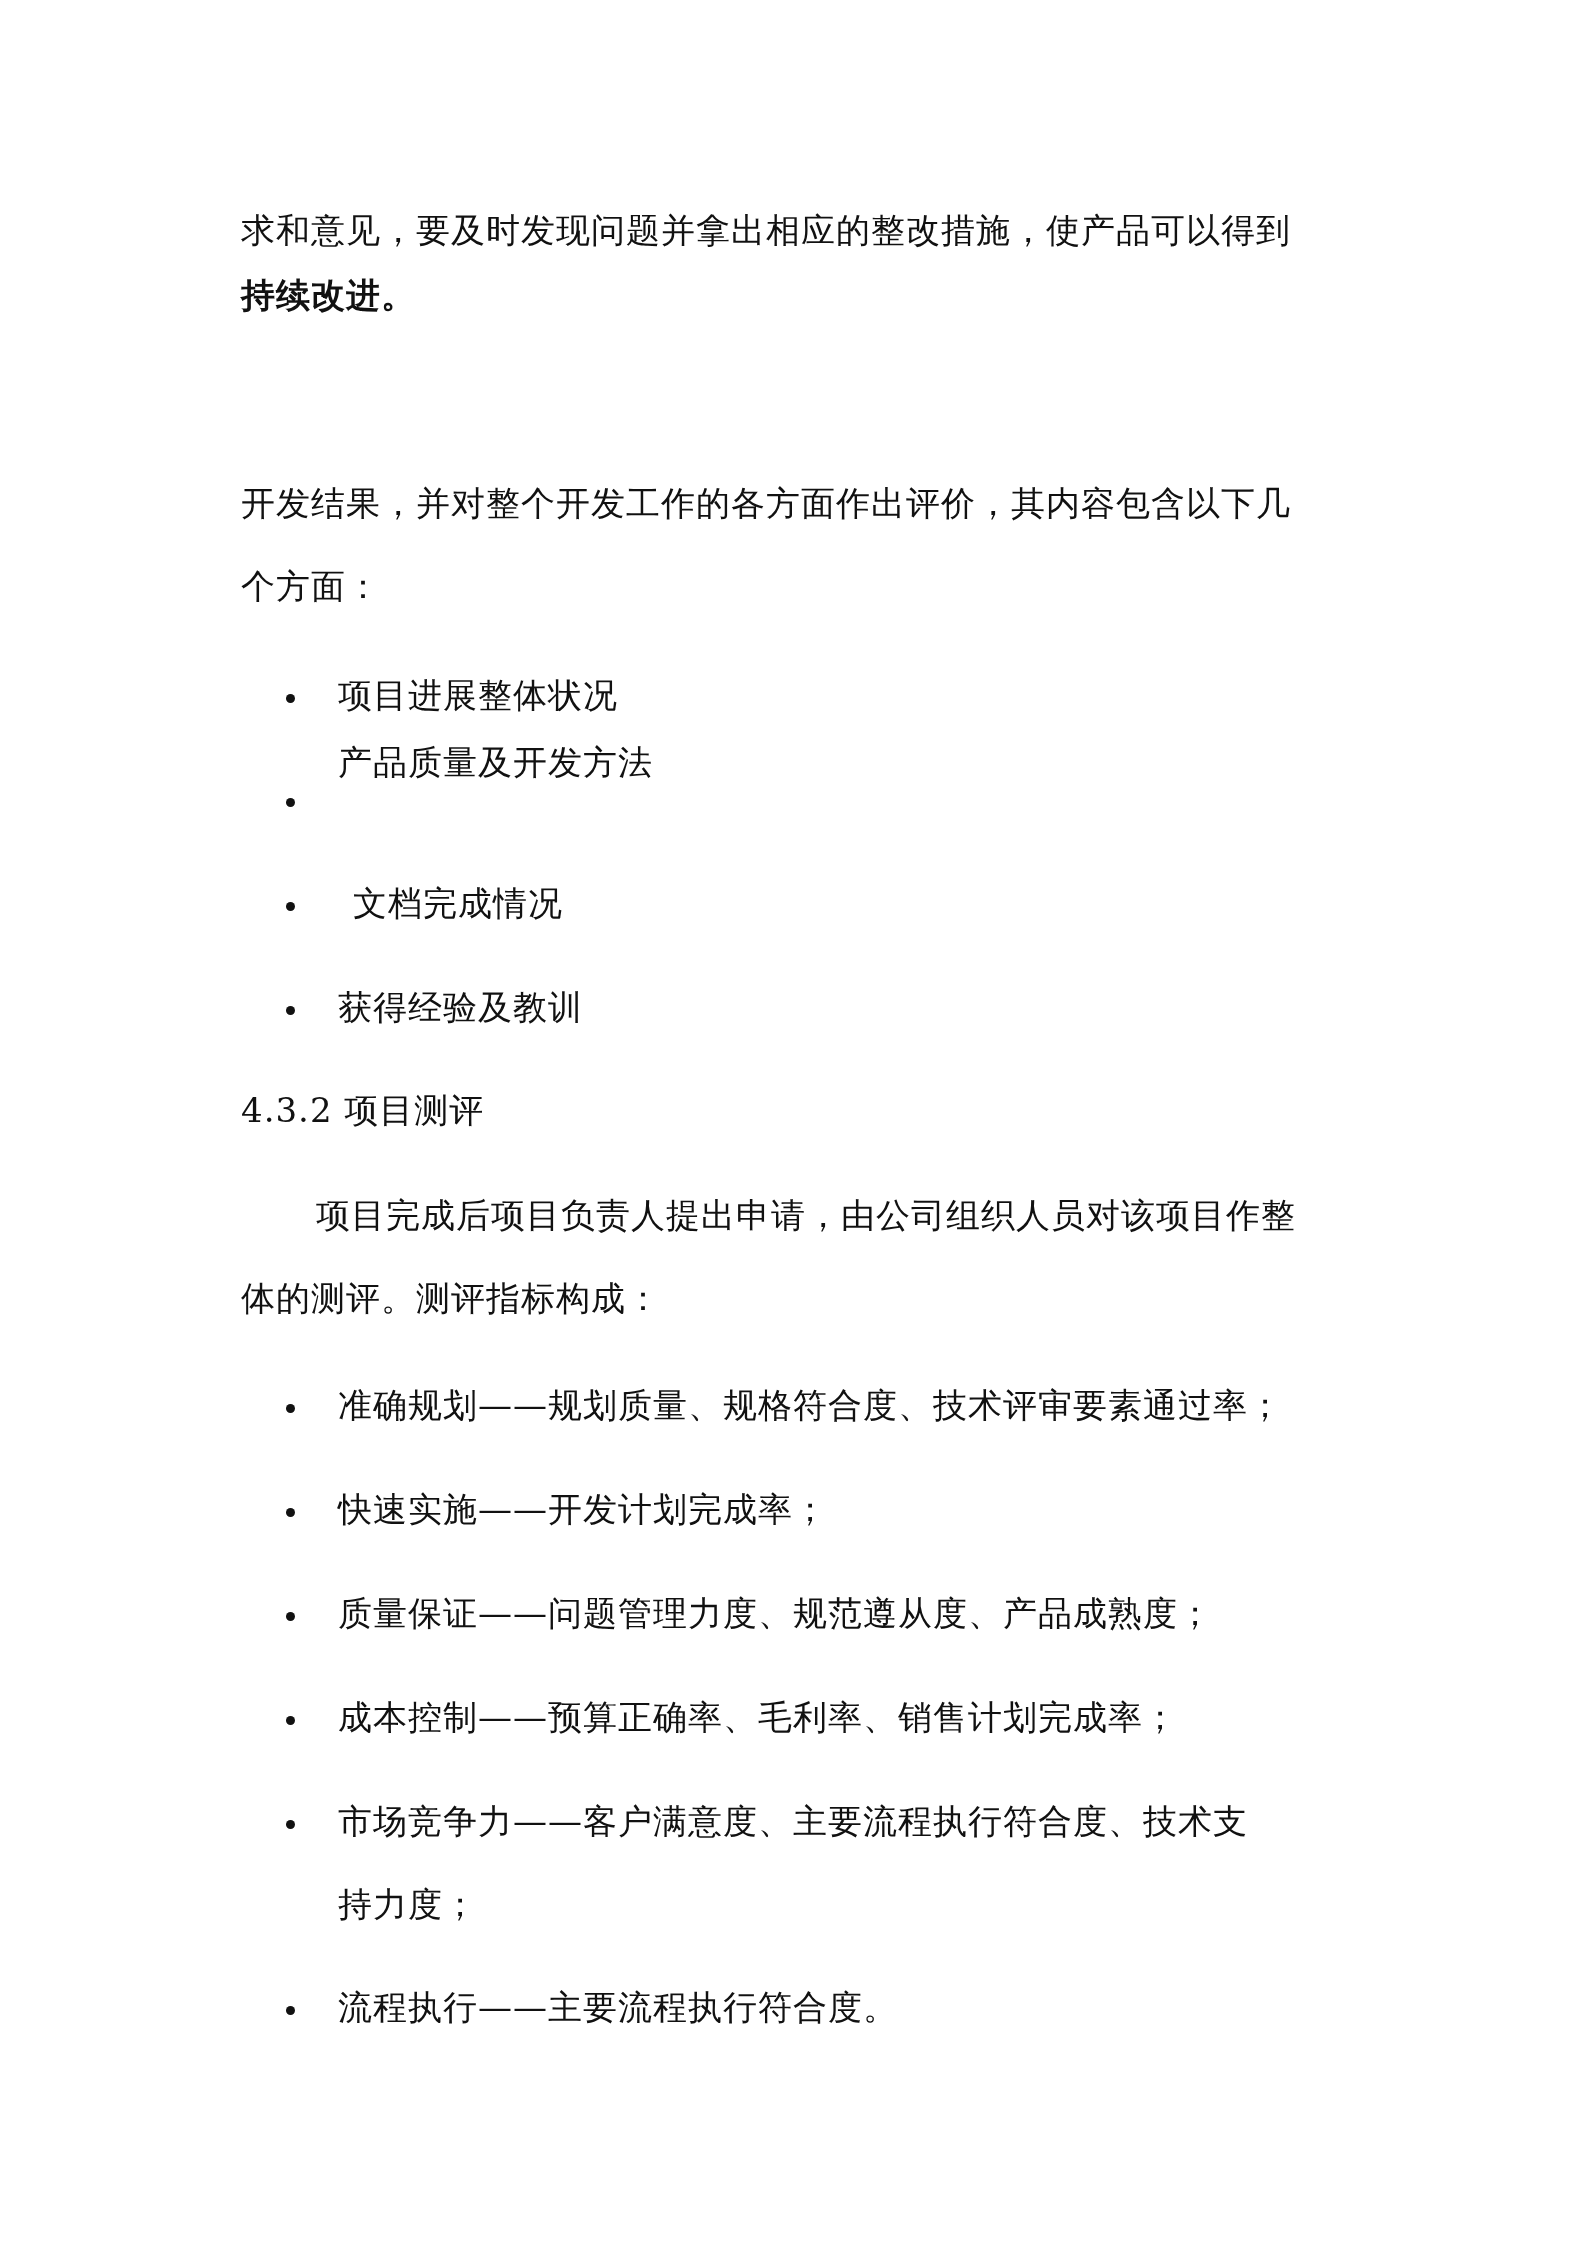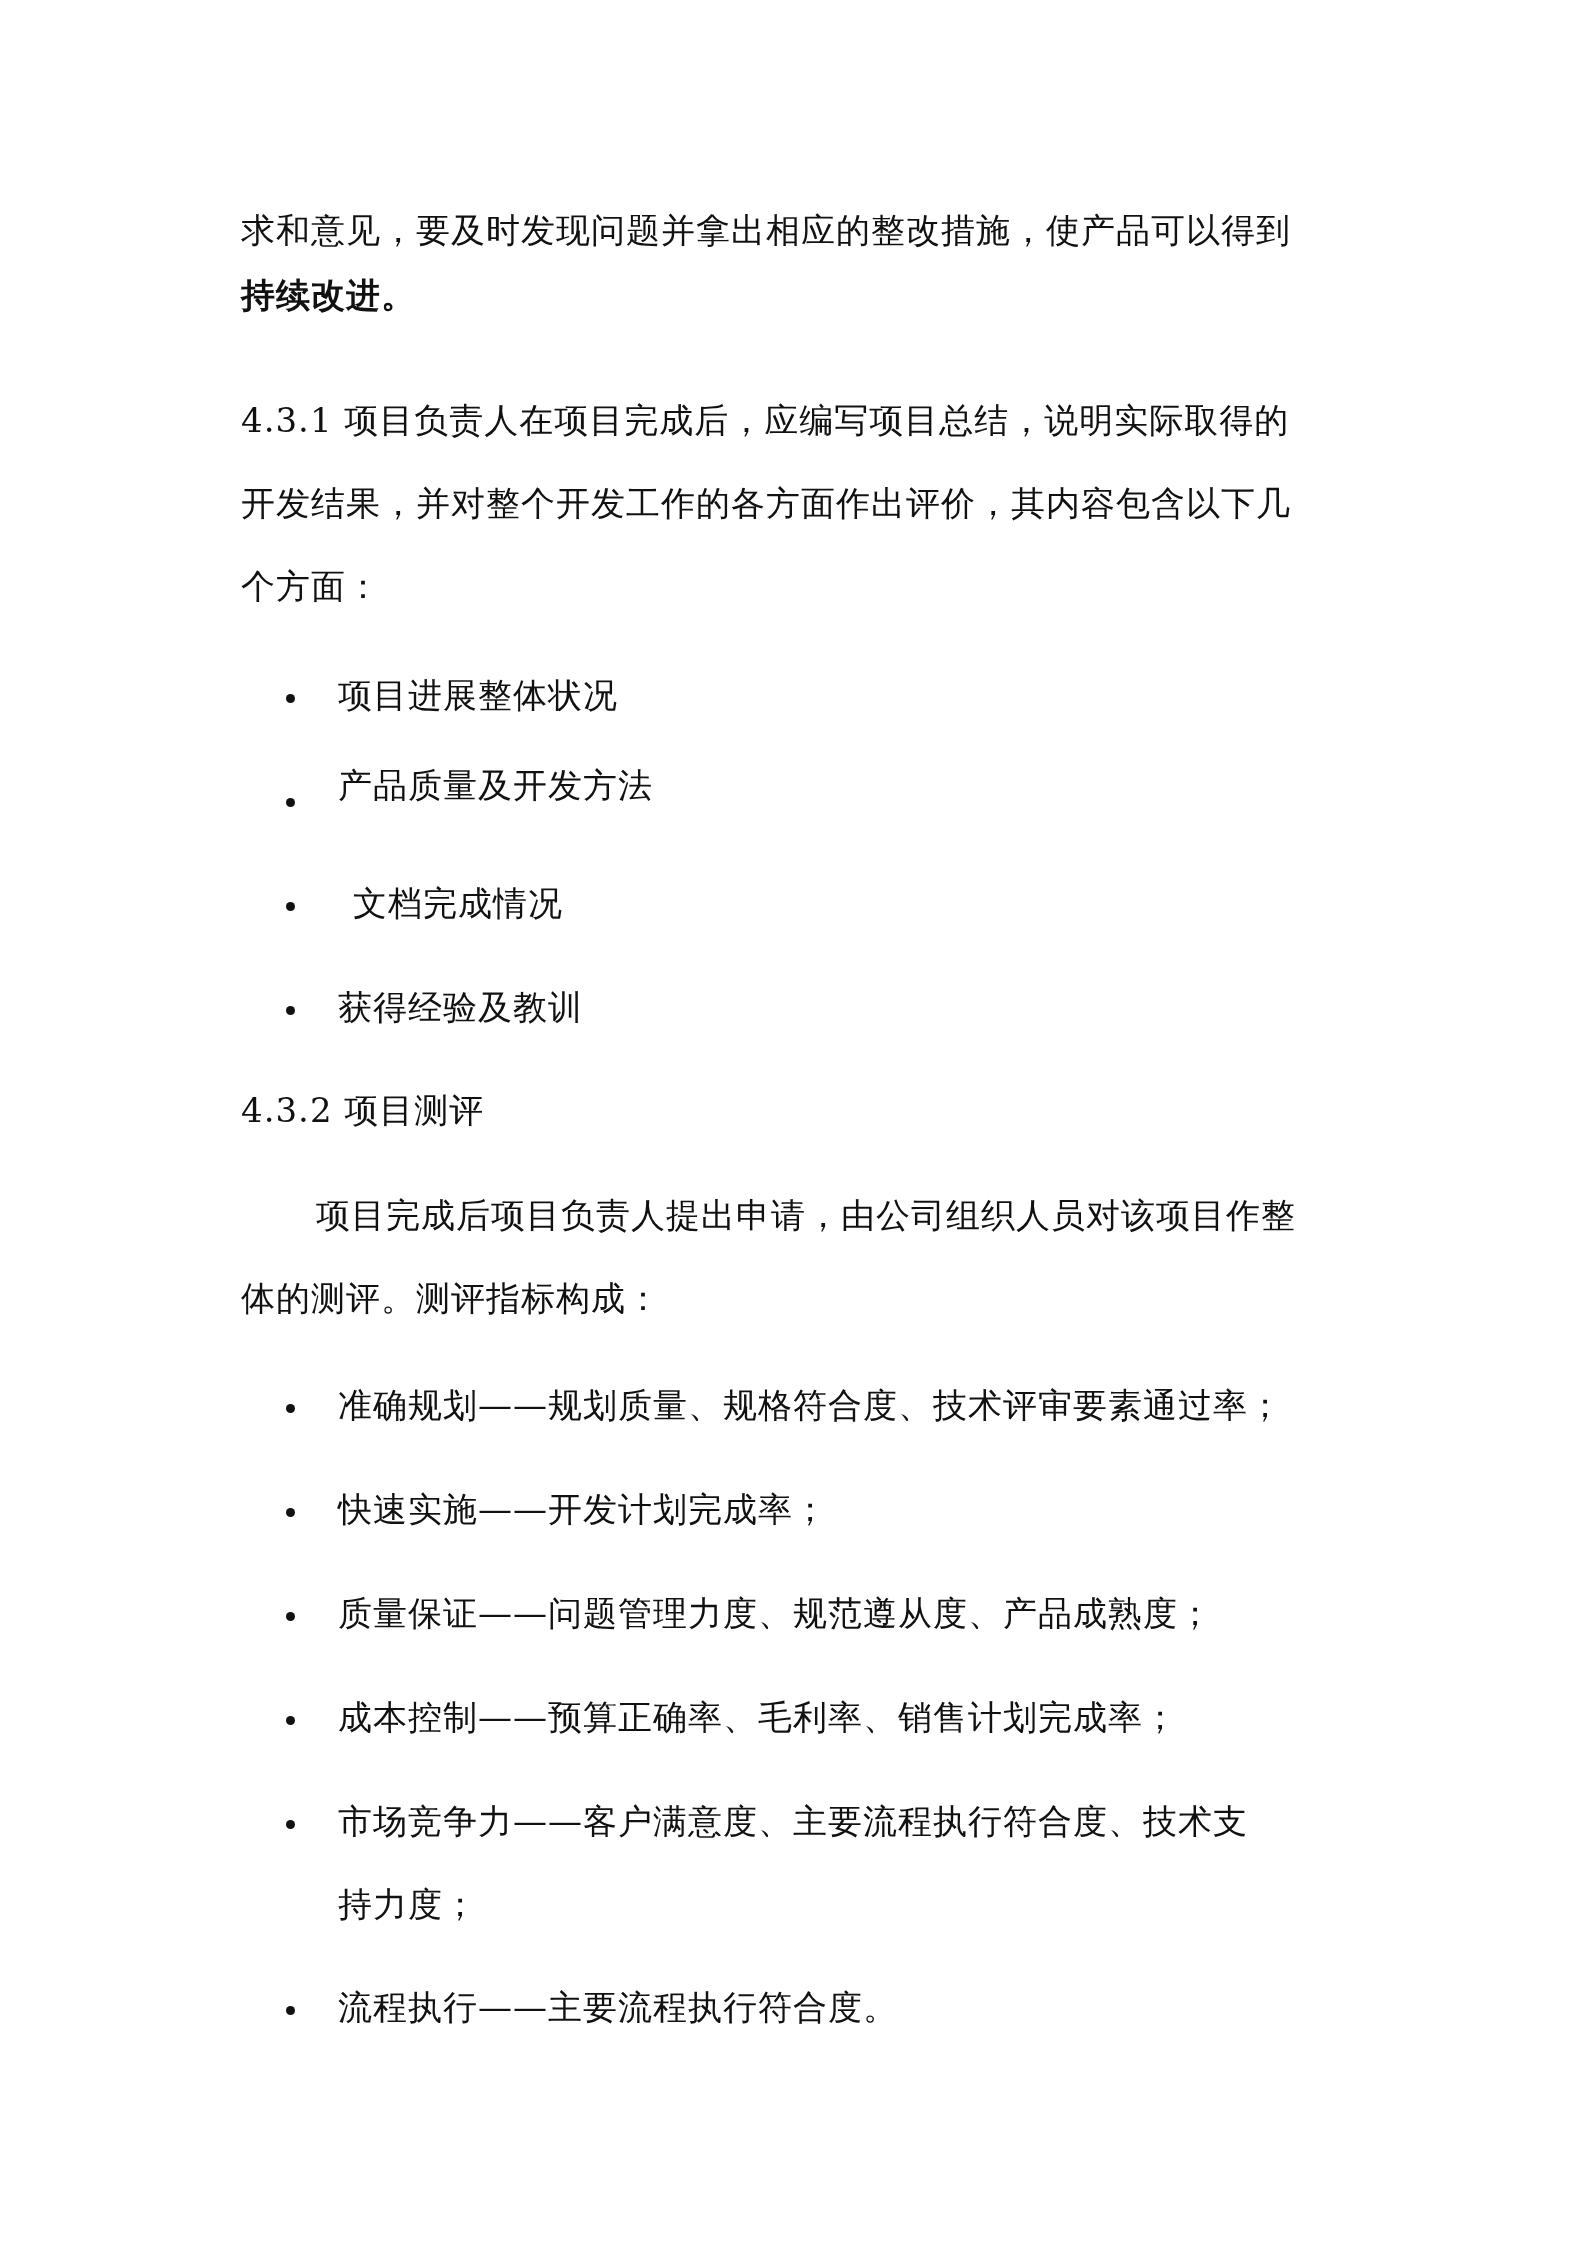--- a/index.html
+++ b/index.html
@@ -50,29 +50,28 @@
     }
   </style>
 </head>
 <body>
 
 <div class="page">
 
   <div class="line" style="top:210px;">求和意见，要及时发现问题并拿出相应的整改措施，使产品可以得到</div>
   <div class="line" style="top:275px;font-weight:bold;">持续改进。</div>
 
-  <div class="line" style="top:400px;">4.3.1 项目负责人在项目完成后，应编写项目总结，说明实际取得的</div>
   <div class="line" style="top:483px;">开发结果，并对整个开发工作的各方面作出评价，其内容包含以下几</div>
   <div class="line" style="top:566px;">个方面：</div>
 
   <span class="bullet" style="top:694px;"></span>
   <div class="bullet-text" style="top:675px;">项目进展整体状况</div>
 
   <span class="bullet" style="top:798px;"></span>
-  <div class="bullet-text" style="top:765px;">产品质量及开发方法</div>
+  <div class="bullet-text" style="top:742px;">产品质量及开发方法</div>
 
   <span class="bullet" style="top:902px;"></span>
   <div class="bullet-text" style="top:883px;margin-left:15px;">文档完成情况</div>
 
   <span class="bullet" style="top:1006px;"></span>
   <div class="bullet-text" style="top:987px;">获得经验及教训</div>
 
   <div class="line" style="top:1090px;">4.3.2 项目测评</div>
 
   <div class="line" style="top:1278px;">体的测评。测评指标构成：</div>

